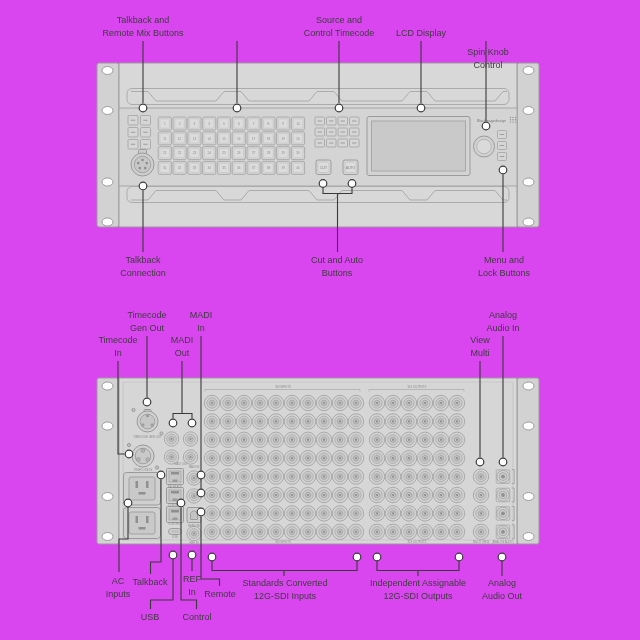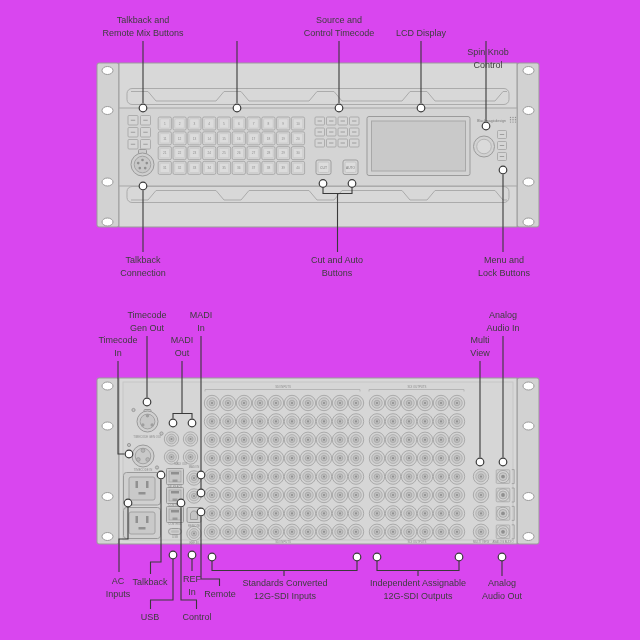--- a/index.html
+++ b/index.html
@@ -1455,22 +1455,22 @@
       </div>
       <div class="callout-label" style="left: 118px; top: 334px;">
         <div>Timecode</div>
         <div>In</div>
       </div>
       <div class="callout-label" style="left: 182px; top: 334px;">
         <div>MADI</div>
         <div>Out</div>
       </div>
       <div class="callout-label" style="left: 480px; top: 334px;">
+        <div>View</div>
         <div>Multi</div>
-        <div>View</div>
       </div>
       <div class="callout-label" style="left: 118px; top: 575px;">
         <div>AC</div>
         <div>Inputs</div>
       </div>
       <div class="callout-label" style="left: 150px; top: 576px;">
         <div>Talkback</div>
       </div>
       <div class="callout-label" style="left: 150px; top: 611px;">
         <div>USB</div>

